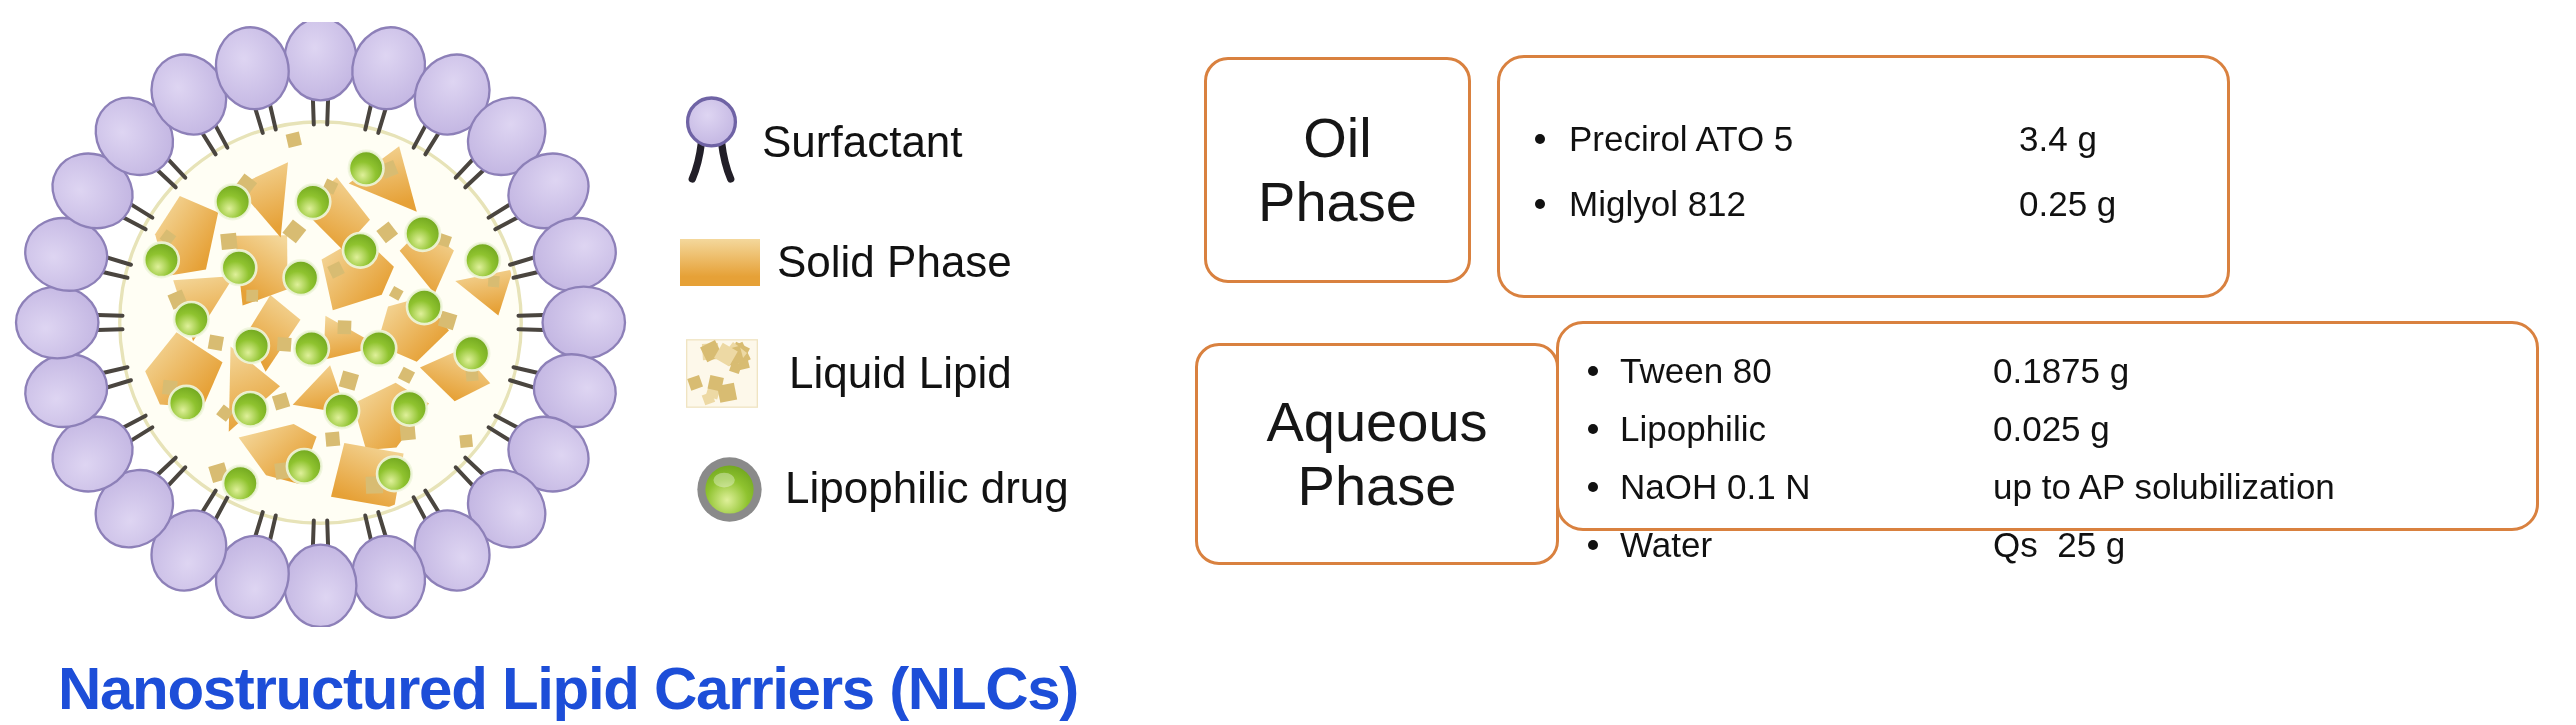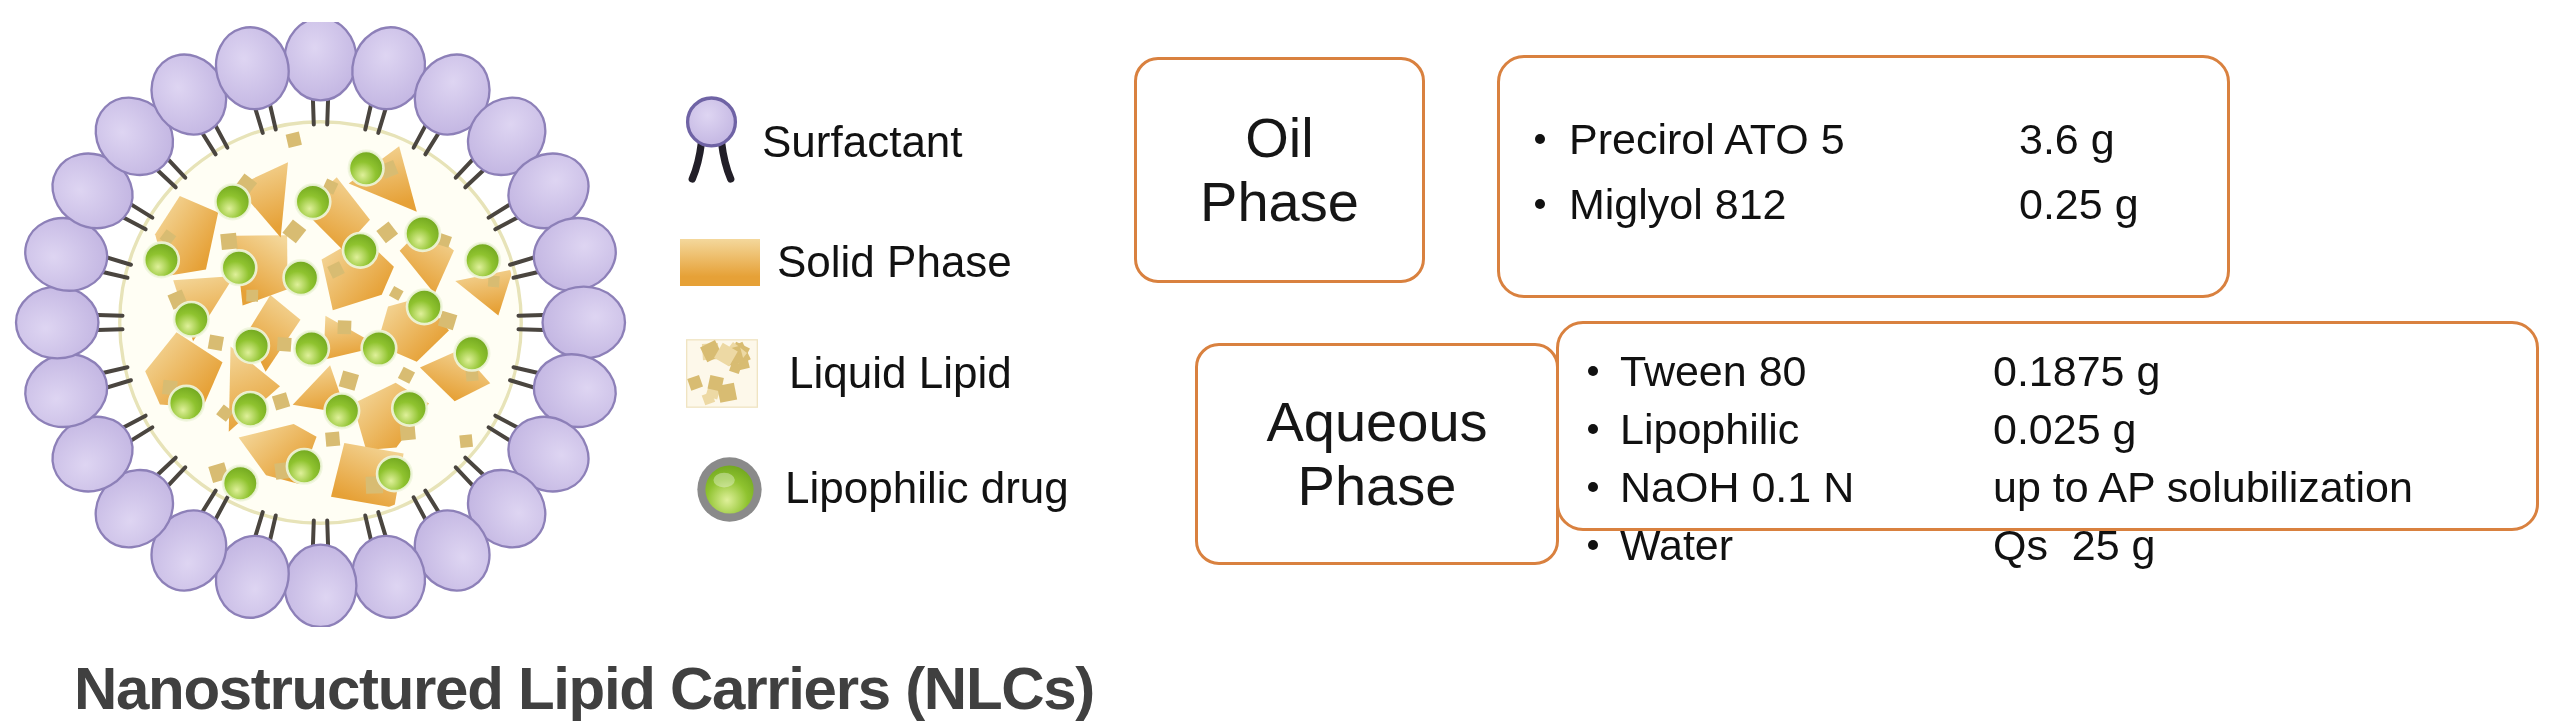--- a/index.html
+++ b/index.html
@@ -32,34 +32,34 @@
     display:flex; flex-direction:column; justify-content:center; align-items:center;
     text-align:center; font-size:56px; line-height:64px; color:#161616;
   }
   .ing-row { position:absolute; left:0; right:0; height:48px; }
   .bullet {
     position:absolute; top:50%; transform:translateY(-50%);
     width:10px; height:10px; border-radius:50%; background:#111111;
   }
   .ing-name, .ing-amount {
     position:absolute; top:50%; transform:translateY(-50%);
-    font-size:43px; white-space:pre; color:#111111;
+    font-size:35px; white-space:pre; color:#111111;
   }
   .oil-content .bullet   { left:35px; }
   .oil-content .ing-name { left:69px; }
   .oil-content .ing-amount { left:519px; }
   .aq-content .bullet    { left:29px; }
   .aq-content .ing-name  { left:61px; }
   .aq-content .ing-amount { left:434px; }
 
   
   #page-title {
-    position:absolute; left:74px; top:632px;
+    position:absolute; left:58px; top:632px;
     font-size:60px; font-weight:700; letter-spacing:-1.3px;
-    color:#404040; white-space:nowrap;
+    color:#1d4ed8; white-space:nowrap;
   }
 </style>
 </head>
 <body>
 
 <div id="canvas">
 
   <svg id="particle-svg" width="625" height="605" viewBox="0 0 940 910">
       <defs>
         <linearGradient id="lipidGrad0" x1="0" y1="0" x2="0.25" y2="1" gradientTransform="rotate(0 .5 .5)">
@@ -336,30 +336,30 @@
             </radialGradient>
           </defs>
           <circle cx="50" cy="50" r="48" fill="#8a8a8a"></circle>
           <circle cx="50" cy="50" r="36" fill="url(#lDrug)"></circle>
           <ellipse cx="42" cy="36" rx="16" ry="11" fill="#ffffff" opacity="0.35"></ellipse>
         </svg>
       <span class="legend-label" style="left:785px; top:466px">Lipophilic drug</span>
     </div>
   </div>
 
-  <div class="obox phase-label" style="left:1134px; top:35px; width:291px; height:226px; border-radius:24px">
+  <div class="obox phase-label" style="left:1204px; top:35px; width:267px; height:226px; border-radius:24px">
     <span>Oil</span>
     <span>Phase</span>
   </div>
 
   <div class="obox oil-content" style="left:1497px; top:33px; width:733px; height:243px">
     <div class="ing-row" style="top:57px">
       <span class="bullet"></span>
       <span class="ing-name">Precirol ATO 5</span>
-      <span class="ing-amount">3.6 g</span>
+      <span class="ing-amount">3.4 g</span>
     </div>
     <div class="ing-row" style="top:122px">
       <span class="bullet"></span>
       <span class="ing-name">Miglyol 812</span>
       <span class="ing-amount">0.25 g</span>
     </div>
   </div>
 
   <div class="obox phase-label" style="left:1195px; top:321px; width:364px; height:222px; border-radius:24px">
     <span>Aqueous</span>

